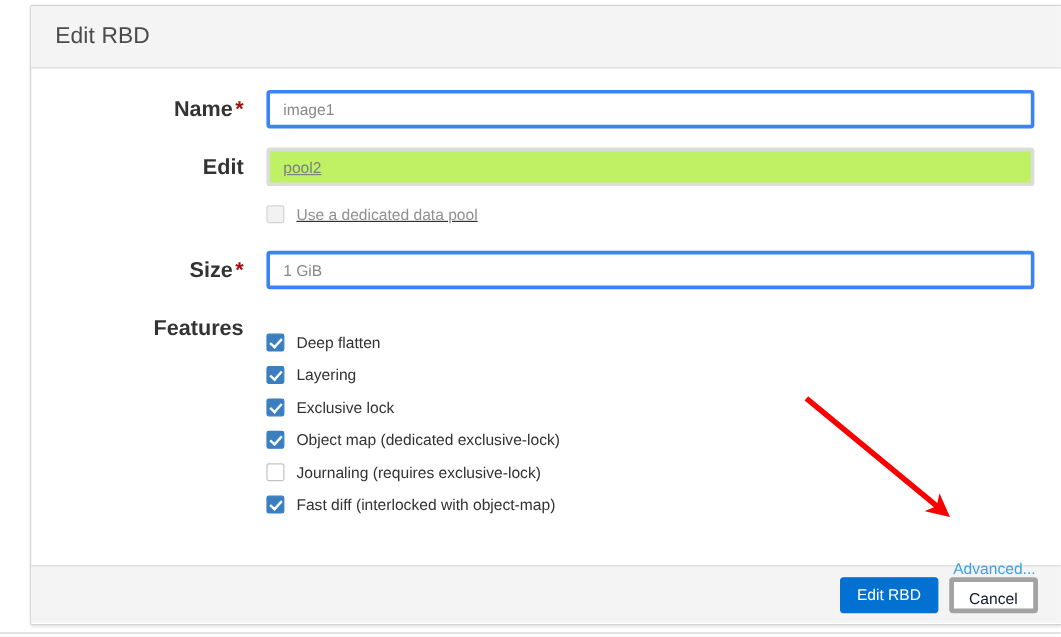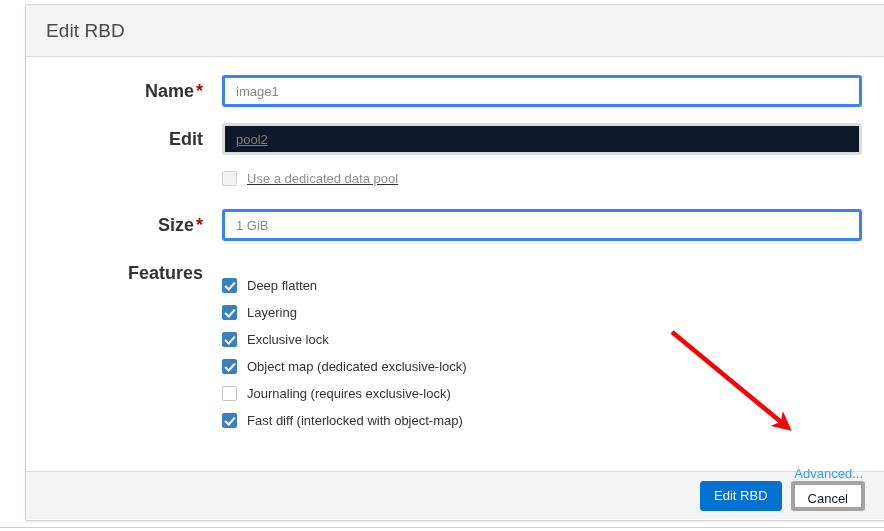--- a/index.html
+++ b/index.html
@@ -124,21 +124,21 @@
     background: #ffffff;
     color: #888888;
     font-family: "Liberation Sans", sans-serif;
     font-size: 13px;
     padding: 0 11px;
     line-height: 30px;
     outline: none;
   }
   .txt::placeholder { color: #8d8d8d; }
   .txt.disabled {
-    background: #0f172a;
+    background: #bef264;
     border-color: #dcdcdc;
     color: #7e7e7e;
     text-decoration: underline;
   }
 
   
   .chk-row {
     display: flex;
     align-items: center;
     height: 22px;

